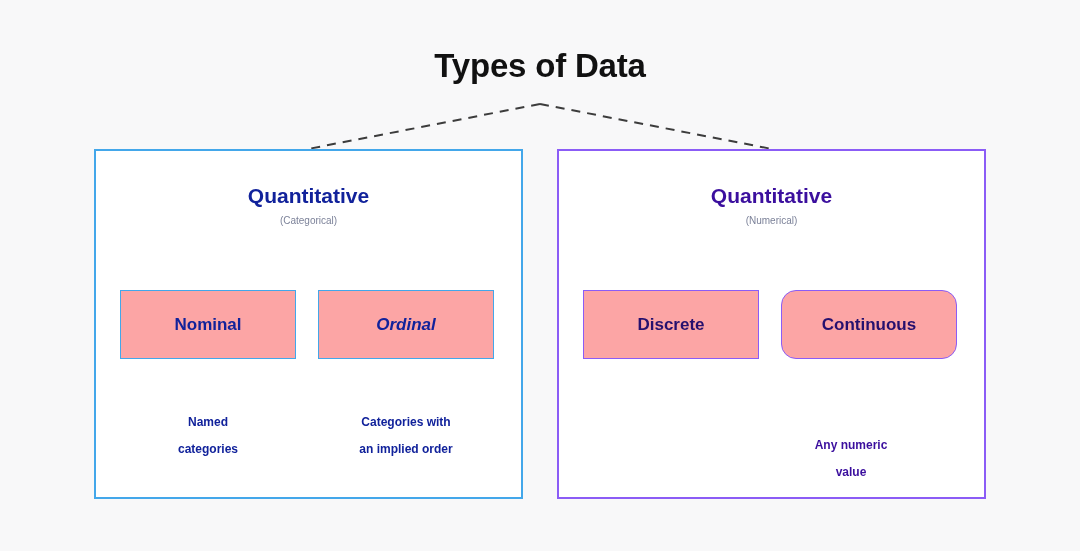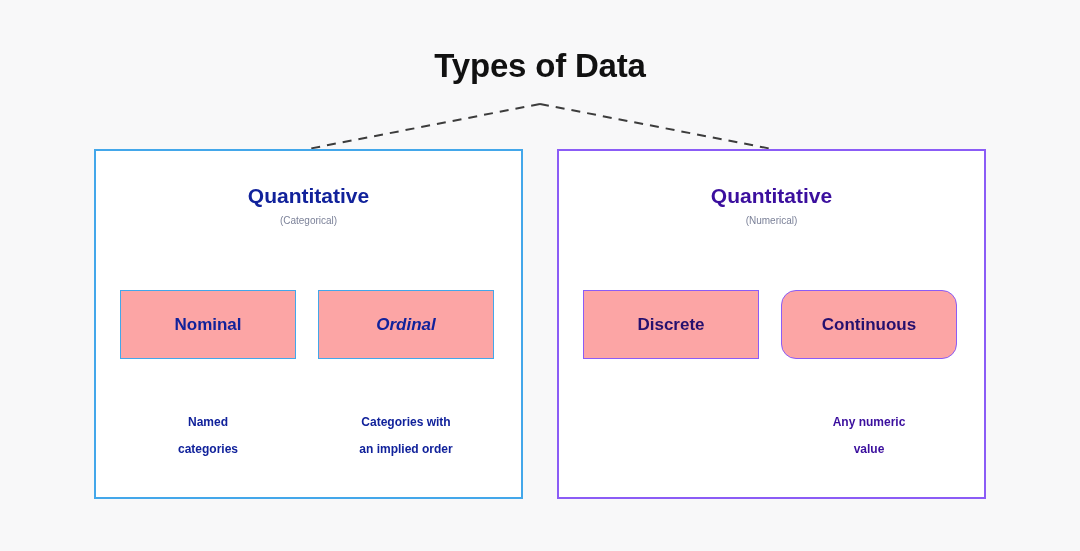--- a/index.html
+++ b/index.html
@@ -122,21 +122,21 @@
     font-size: 12px;
     font-weight: bold;
     line-height: 27px;
   }
   .leaf.blue   { color: #11229b; }
   .leaf.purple { color: #3b0f9e; }
 
   #leaf-nominal    { left: 113px; }
   #leaf-ordinal    { left: 311px; }
   #leaf-discrete   { left: 576px; }
-  #leaf-continuous { left: 774px; }
+  #leaf-continuous { left: 756px; margin-top: 23px; }
 </style>
 </head>
 <body>
 
 <div id="stage">
 
   <svg id="wires" viewBox="0 0 1080 551" width="1080" height="551">
 
     <polyline points="540,104 308,149" fill="none" stroke="#3c3c3c" stroke-width="2" stroke-dasharray="9 7" stroke-linecap="butt"></polyline>
     <polyline points="540,104 772,149" fill="none" stroke="#3c3c3c" stroke-width="2" stroke-dasharray="9 7" stroke-linecap="butt"></polyline>

